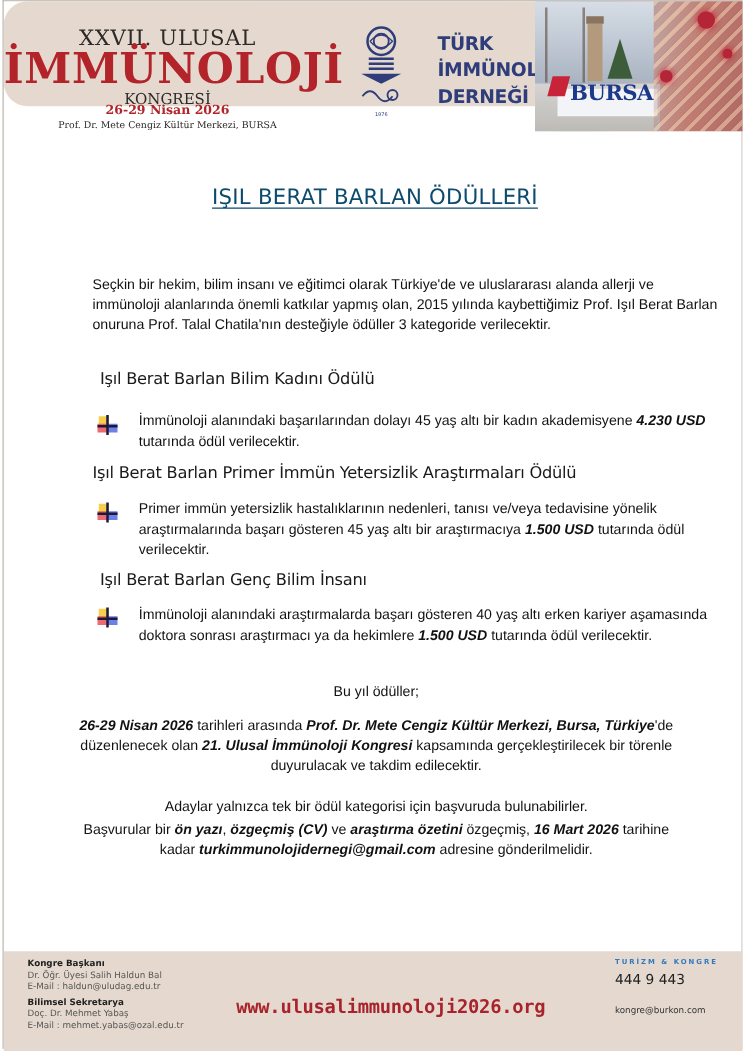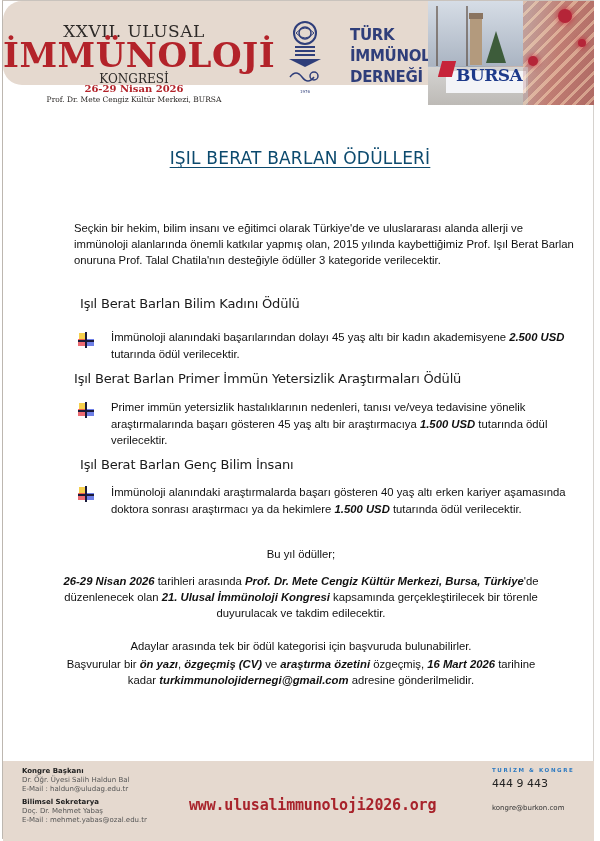--- a/index.html
+++ b/index.html
@@ -132,21 +132,21 @@
 
 <div class="section-h" style="left:80px; top:296px;">Işıl Berat Barlan Bilim Kadını Ödülü</div>
 <svg class="bullet" style="top:331px;" viewBox="0 0 20 18">
   <rect x="3" y="2" width="8" height="7" fill="#f6d04d"></rect>
   <rect x="2" y="8" width="8" height="7" fill="#e8454d" opacity=".8"></rect>
   <rect x="10" y="8" width="8" height="7" fill="#4a5fe0" opacity=".8"></rect>
   <rect x="9" y="1" width="2" height="16" fill="#1a1a3a"></rect>
   <rect x="2" y="9" width="16" height="2" fill="#1a1a3a"></rect>
 </svg>
 <div class="btext" style="top:329px;">
-  <span>İmmünoloji alanındaki başarılarından dolayı 45 yaş altı bir kadın akademisyene </span><b>2.500 USD</b><span> tutarında ödül verilecektir.</span>
+  <span>İmmünoloji alanındaki başarılarından dolayı 45 yaş altı bir kadın akademisyene </span><b>4.230 USD</b><span> tutarında ödül verilecektir.</span>
 </div>
 
 <div class="section-h" style="left:74px; top:371px;text-align:center;">Işıl Berat Barlan Primer İmmün Yetersizlik Araştırmaları Ödülü</div>
 <svg class="bullet" style="top:401px;" viewBox="0 0 20 18">
   <rect x="3" y="2" width="8" height="7" fill="#f6d04d"></rect>
   <rect x="2" y="8" width="8" height="7" fill="#e8454d" opacity=".8"></rect>
   <rect x="10" y="8" width="8" height="7" fill="#4a5fe0" opacity=".8"></rect>
   <rect x="9" y="1" width="2" height="16" fill="#1a1a3a"></rect>
   <rect x="2" y="9" width="16" height="2" fill="#1a1a3a"></rect>
 </svg>
@@ -165,21 +165,21 @@
 <div class="btext" style="top:484px;">
   <span>İmmünoloji alanındaki araştırmalarda başarı gösteren 40 yaş altı erken kariyer aşamasında doktora sonrası araştırmacı ya da hekimlere </span><b>1.500 USD</b><span> tutarında ödül verilecektir.</span>
 </div>
 
 <div class="center-block" style="top:546px;">Bu yıl ödüller;</div>
 
 <div class="center-block" style="top:573px;">
   <b>26-29 Nisan 2026</b><span> tarihleri arasında </span><b>Prof. Dr. Mete Cengiz Kültür Merkezi, Bursa, Türkiye</b><span>'de düzenlenecek olan </span><b>21. Ulusal İmmünoloji Kongresi</b><span> kapsamında gerçekleştirilecek bir törenle duyurulacak ve takdim edilecektir.</span>
 </div>
 
-<div class="center-block" style="top:638px;">Adaylar arasında tek bir ödül kategorisi için başvuruda bulunabilirler.</div>
+<div class="center-block" style="top:638px;">Adaylar yalnızca tek bir ödül kategorisi için başvuruda bulunabilirler.</div>
 
 <div class="center-block" style="top:656px;">
   <span>Başvurular bir </span><b>ön yazı</b><span>, </span><b>özgeçmiş (CV)</b><span> ve </span><b>araştırma özetini</b><span> özgeçmiş, </span><b>16 Mart 2026</b><span> tarihine kadar </span><b>turkimmunolojidernegi@gmail.com</b><span> adresine gönderilmelidir.</span>
 </div>
 
 <div class="footer">
   <div class="f-left">
     <div class="lbl">Kongre Başkanı</div>
     <div>Dr. Öğr. Üyesi Salih Haldun Bal</div>
     <div>E-Mail : haldun@uludag.edu.tr</div>

